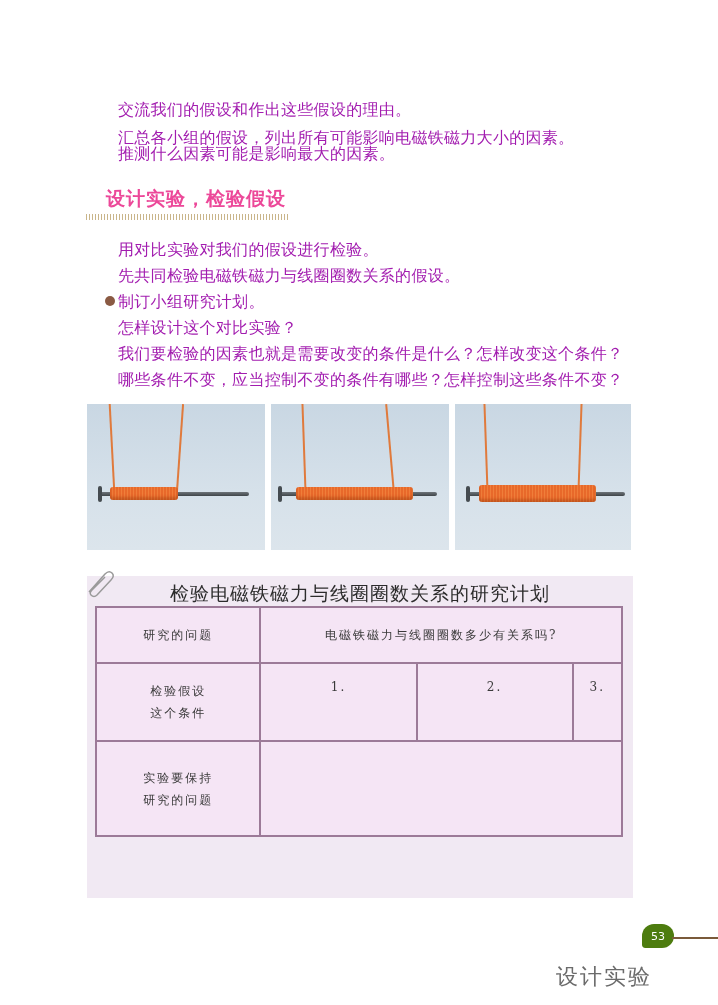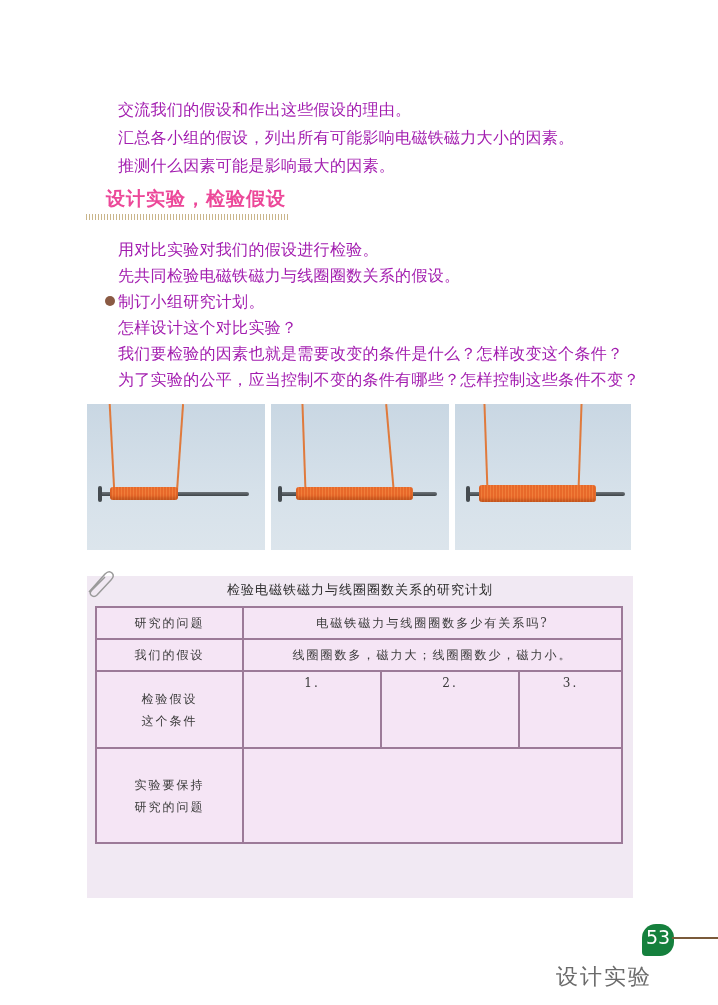--- a/index.html
+++ b/index.html
@@ -10,48 +10,48 @@
              font-weight:bold; font-size:19px; color:#ec4899; letter-spacing:1px; }
   .heading-rule { position:absolute; left:86px; top:214px; width:204px; height:6px;
       background: repeating-linear-gradient(90deg, #c9b58a 0 1px, transparent 1px 3px); }
   .bullet { position:absolute; left:105px; top:296px; width:10px; height:10px; border-radius:50%; background:#8a5a43; }
   .photo { position:absolute; top:404px; height:146px; background:linear-gradient(180deg,#c9d7e3 0%,#d6e1ea 60%,#dce5ec 100%); overflow:hidden; }
   .wire { position:absolute; top:0; width:2px; background:#e07a3c; }
   .nail { position:absolute; height:4px; background:linear-gradient(180deg,#6d7479,#3f4549); border-radius:0 3px 3px 0; }
   .nailhead { position:absolute; width:4px; height:16px; background:#454b50; border-radius:2px; }
   .coil { position:absolute; background: repeating-linear-gradient(90deg,#e8692a 0 2px,#f07e3a 2px 3px); border-radius:3px; box-shadow: inset 0 -3px 3px rgba(120,40,0,.3); }
   .panel { position:absolute; left:87px; top:576px; width:546px; height:322px; background:#f1e9f3; }
-  .panel-title { position:absolute; left:0; width:546px; top:5px; text-align:center; font-size:13px; color:#2c2c2c; letter-spacing:1px; }
+  .panel-title { position:absolute; left:0; width:546px; top:5px; text-align:center; font-size:19px; color:#2c2c2c; letter-spacing:1px; }
   .clip { position:absolute; left:-4px; top:-8px; width:34px; height:30px; }
   table.plan { position:absolute; left:8px; top:30px; width:528px; border-collapse:collapse; }
-  table.plan td { border:2px solid #9c7a98; background:#f5e5f5; font-size:12px; color:#3a3a3a; letter-spacing:2px; text-align:center; padding:4px; }
+  table.plan td { border:2px solid #9c7a98; background:#f5e5f5; font-size:12px; color:#3a3a3a; letter-spacing:2px; text-align:center; padding:16px; }
   td.lab { width:137px; background:#eddff0; line-height:22px; }
   td.num { text-align:left; vertical-align:top; padding:4px 0 0 6px; font-size:12px; letter-spacing:0; background:#f3e8f4; }
-  .pagenum { position:absolute; left:642px; top:924px; width:32px; height:32px; background:#15803d; color:#fff;
-             border-radius:14px 14px 14px 4px; font-family:"DejaVu Sans","Liberation Sans",sans-serif; font-size:19px; text-align:center; line-height:26px; }
+  .pagenum { position:absolute; left:642px; top:924px; width:32px; height:24px; background:#4d7c0f; color:#fff;
+             border-radius:14px 14px 14px 4px; font-family:"DejaVu Sans","Liberation Sans",sans-serif; font-size:11px; text-align:center; line-height:26px; }
   .pageline { position:absolute; left:672px; top:937px; width:46px; height:2px; background:#7a5a3a; }
   .watermark { position:absolute; left:556px; top:962px; font-size:22px; color:#6b6b6b; letter-spacing:2px; font-family:"DejaVu Sans","Liberation Sans",sans-serif; }
 </style>
 </head>
 <body>
 
 <div class="para" style="top:98px">交流我们的假设和作出这些假设的理由。</div>
 <div class="para" style="top:126px">汇总各小组的假设，列出所有可能影响电磁铁磁力大小的因素。</div>
-<div class="para" style="top:154px">推测什么因素可能是影响最大的因素。</div>
+<div class="para" style="top:142px">推测什么因素可能是影响最大的因素。</div>
 
 <div class="heading">设计实验，检验假设</div>
 <div class="heading-rule"></div>
 
 <div class="para" style="top:238px">用对比实验对我们的假设进行检验。</div>
 <div class="para" style="top:264px">先共同检验电磁铁磁力与线圈圈数关系的假设。</div>
 <div class="bullet"></div>
 <div class="para" style="top:290px">制订小组研究计划。</div>
 <div class="para" style="top:316px">怎样设计这个对比实验？</div>
 <div class="para" style="top:342px">我们要检验的因素也就是需要改变的条件是什么？怎样改变这个条件？</div>
-<div class="para" style="top:368px">为了实验的公平，应当控制不变的条件有哪些？怎样控制这些条件不变？</div>
+<div class="para" style="top:368px">哪些条件不变，应当控制不变的条件有哪些？怎样控制这些条件不变？</div>
 
 <div class="photo" style="left:87px;width:178px" title="铁钉上绕较少圈数线圈的电磁铁">
   <div class="wire" style="left:24px;height:88px;transform:rotate(-3deg)"></div>
   <div class="wire" style="left:92px;height:88px;transform:rotate(4deg)"></div>
   <div class="nail" style="left:14px;top:88px;width:148px"></div>
   <div class="nailhead" style="left:11px;top:82px"></div>
   <div class="coil" style="left:23px;top:83px;width:68px;height:13px"></div>
 </div>
 <div class="photo" style="left:271px;width:178px" title="铁钉上绕中等圈数线圈的电磁铁">
   <div class="wire" style="left:32px;height:88px;transform:rotate(-2deg)"></div>
@@ -72,24 +72,20 @@
   <svg class="clip" viewBox="0 0 34 30">
     <path d="M6 24 L22 6 Q26 2 29 5 Q32 8 28 12 L14 27 Q11 30 8 27 Q6 25 9 22 L22 9" fill="none" stroke="#9a9a9a" stroke-width="1.5"></path>
   </svg>
   <div class="panel-title">检验电磁铁磁力与线圈圈数关系的研究计划</div>
   <table class="plan">
     <tbody>
         <tr style="height:26px">
       <td class="lab">研究的问题</td>
       <td colspan="3">电磁铁磁力与线圈圈数多少有关系吗?</td>
     </tr>
-    <tr style="height:25px">
-      <td class="lab">我们的假设</td>
-      <td colspan="3">线圈圈数多，磁力大；线圈圈数少，磁力小。</td>
-    </tr>
     <tr style="height:77px">
       <td class="lab">
         <div>检验假设</div>
         <div>这个条件</div>
       </td>
       <td class="num" style="width:128px">1.</td>
       <td class="num" style="width:128px">2.</td>
       <td class="num">3.</td>
     </tr>
     <tr style="height:95px">

